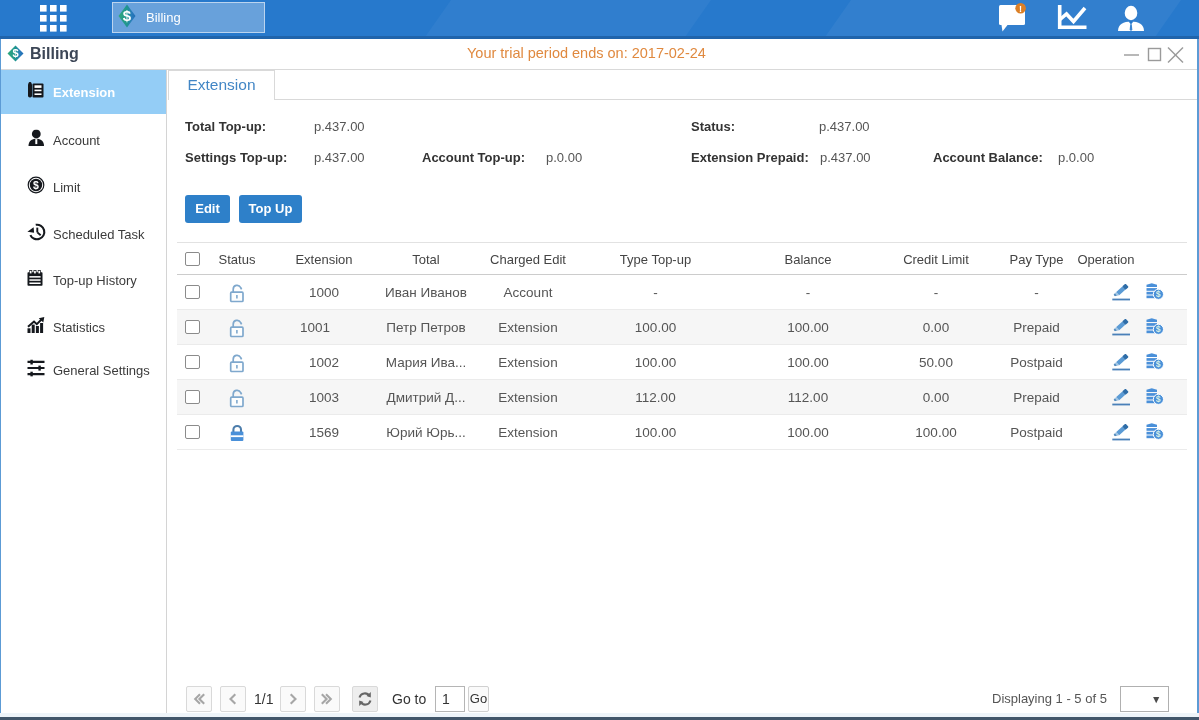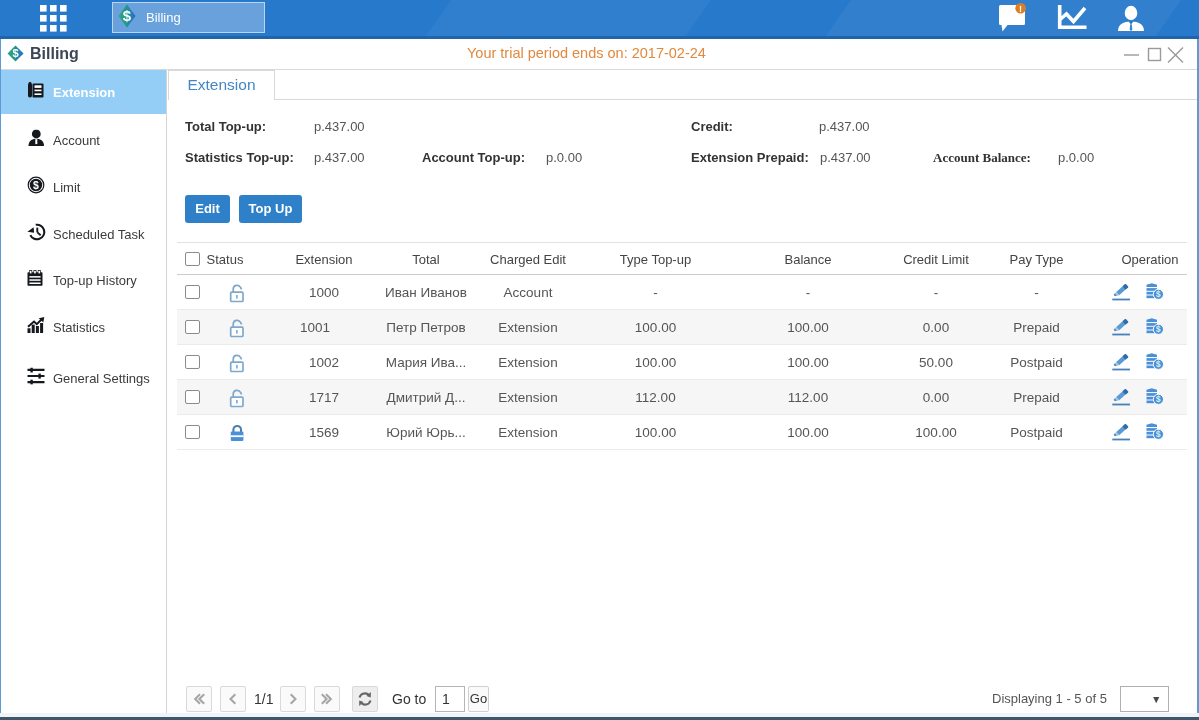--- a/index.html
+++ b/index.html
@@ -143,60 +143,60 @@
 <span class="navico"><svg width="18" height="16" viewBox="0 0 18 16">
 <rect x="0.5" y="11.3" width="3" height="4.7" fill="#15181d"></rect>
 <rect x="4.7" y="7.6" width="3" height="8.4" fill="#15181d"></rect>
 <rect x="8.9" y="9" width="3" height="7" fill="#15181d"></rect>
 <rect x="13.1" y="6" width="3" height="10" fill="#15181d"></rect>
 <polyline points="1,9.7 7,4.5 9.8,7.2 15,2" stroke="#15181d" stroke-width="2" fill="none"></polyline>
 <polygon points="11.8,1.2 17.3,0 16.3,5.6" fill="#15181d"></polygon>
 </svg></span>
 <span class="navtxt" style="">Statistics</span>
 </div>
-<div class="a nav" style="top:356px;">
+<div class="a nav" style="top:348px;">
 <span class="navico"><svg width="18" height="17" viewBox="0 0 18 17">
 <line x1="0.5" y1="2.4" x2="17.5" y2="2.4" stroke="#15181d" stroke-width="2.2"></line>
 <rect x="3.4" y="0" width="2.4" height="5" fill="#15181d"></rect>
 <line x1="0.5" y1="8.5" x2="17.5" y2="8.5" stroke="#15181d" stroke-width="2.2"></line>
 <rect x="11.4" y="6.1" width="2.4" height="5" fill="#15181d"></rect>
 <line x1="0.5" y1="14.6" x2="17.5" y2="14.6" stroke="#15181d" stroke-width="2.2"></line>
 <rect x="3.4" y="12.2" width="2.4" height="5" fill="#15181d"></rect>
 </svg></span>
 <span class="navtxt" style="">General Settings</span>
 </div>
 <div class="a" style="left:168px;top:70px;width:107px;height:30px;border:1px solid #d9d9d9;border-bottom:none;background:#fff;"></div>
 <div class="a" style="left:168px;top:70px;width:107px;height:29px;line-height:29px;text-align:center;font-size:15.5px;color:#4286c5;">Extension</div>
 <div class="a" style="left:275px;top:99px;width:922px;height:1px;background:#d9d9d9;"></div>
 <div class="a lbl" style="left:185px;top:119px;">Total Top-up:</div>
 <div class="a val" style="left:314px;top:119px;">p.437.00</div>
-<div class="a lbl" style="left:691px;top:119px;">Credit:</div>
+<div class="a lbl" style="left:691px;top:119px;">Status:</div>
 <div class="a val" style="left:819px;top:119px;">p.437.00</div>
-<div class="a lbl" style="left:185px;top:150px;">Statistics Top-up:</div>
+<div class="a lbl" style="left:185px;top:150px;">Settings Top-up:</div>
 <div class="a val" style="left:314px;top:150px;">p.437.00</div>
 <div class="a lbl" style="left:422px;top:150px;">Account Top-up:</div>
 <div class="a val" style="left:546px;top:150px;">p.0.00</div>
 <div class="a lbl" style="left:691px;top:150px;">Extension Prepaid:</div>
 <div class="a val" style="left:820px;top:150px;">p.437.00</div>
-<div class="a lbl" style="left:933px;top:150px;font-family:Liberation Serif, serif;">Account Balance:</div>
+<div class="a lbl" style="left:933px;top:150px;">Account Balance:</div>
 <div class="a val" style="left:1058px;top:150px;">p.0.00</div>
 <div class="a btn" style="left:185px;top:195px;width:45px;height:28px;">Edit</div>
 <div class="a btn" style="left:239px;top:195px;width:63px;height:28px;">Top Up</div>
 <div class="a" style="left:177px;top:242px;width:1010px;height:1px;background:#e2e2e2;"></div>
 <div class="a" style="left:177px;top:274px;width:1010px;height:1px;background:#cccccc;"></div>
 <div class="a" style="left:185px;top:252px;width:15px;height:14px;border:1px solid #8b8b8b;border-radius:2px;background:#fff;"></div>
-<div class="a hdr cc" style="left:225px;top:252px;">Status</div>
+<div class="a hdr cc" style="left:237px;top:252px;">Status</div>
 <div class="a hdr cc" style="left:324px;top:252px;">Extension</div>
 <div class="a hdr cc" style="left:426px;top:252px;">Total</div>
 <div class="a hdr cc" style="left:528px;top:252px;">Charged Edit</div>
 <div class="a hdr cc" style="left:655.5px;top:252px;">Type Top-up</div>
 <div class="a hdr cc" style="left:808px;top:252px;">Balance</div>
 <div class="a hdr cc" style="left:936px;top:252px;">Credit Limit</div>
 <div class="a hdr cc" style="left:1036.5px;top:252px;">Pay Type</div>
-<div class="a hdr cc" style="left:1150px;top:252px;">Operation</div>
+<div class="a hdr cc" style="left:1106px;top:252px;">Operation</div>
 <div class="a" style="left:177px;top:275px;width:1010px;height:34px;background:#fff;"></div>
 <div class="a" style="left:177px;top:309px;width:1010px;height:1px;background:#ebebeb;"></div>
 <div class="a" style="left:185px;top:285px;width:15px;height:14px;border:1px solid #8b8b8b;border-radius:2px;background:#fff;"></div>
 <div class="a" style="left:229px;top:284px;"><svg width="16" height="19" viewBox="0 0 16 19">
 <path d="M4.2,8.2 V5.3 A3.9 3.9 0 0 1 11.6,3.5 L12.6,5.3" fill="none" stroke="#7fa8cd" stroke-width="1.7"></path>
 <rect x="1.7" y="8.2" width="12.3" height="9.3" rx="1" fill="#fdfefe" stroke="#7fa8cd" stroke-width="1.7"></rect>
 <line x1="7.9" y1="11" x2="7.9" y2="14.6" stroke="#7fa8cd" stroke-width="1.6"></line>
 </svg></div>
 <div class="a cell cc" style="left:324px;top:285px;">1000</div>
 <div class="a cell cc" style="left:426px;top:285px;">Иван Иванов</div>
@@ -293,21 +293,21 @@
 <text x="12.4" y="14.4" font-size="8.5" font-weight="bold" fill="#d8f2e6" text-anchor="middle" font-family="Liberation Sans">$</text>
 </svg></div>
 <div class="a" style="left:177px;top:380px;width:1010px;height:34px;background:#f6f6f6;"></div>
 <div class="a" style="left:177px;top:414px;width:1010px;height:1px;background:#ebebeb;"></div>
 <div class="a" style="left:185px;top:390px;width:15px;height:14px;border:1px solid #8b8b8b;border-radius:2px;background:#fff;"></div>
 <div class="a" style="left:229px;top:389px;"><svg width="16" height="19" viewBox="0 0 16 19">
 <path d="M4.2,8.2 V5.3 A3.9 3.9 0 0 1 11.6,3.5 L12.6,5.3" fill="none" stroke="#7fa8cd" stroke-width="1.7"></path>
 <rect x="1.7" y="8.2" width="12.3" height="9.3" rx="1" fill="#fdfefe" stroke="#7fa8cd" stroke-width="1.7"></rect>
 <line x1="7.9" y1="11" x2="7.9" y2="14.6" stroke="#7fa8cd" stroke-width="1.6"></line>
 </svg></div>
-<div class="a cell cc" style="left:324px;top:390px;">1717</div>
+<div class="a cell cc" style="left:324px;top:390px;">1003</div>
 <div class="a cell cc" style="left:426px;top:390px;">Дмитрий Д...</div>
 <div class="a cell cc" style="left:528px;top:390px;">Extension</div>
 <div class="a cell cc" style="left:655.5px;top:390px;">112.00</div>
 <div class="a cell cc" style="left:808px;top:390px;">112.00</div>
 <div class="a cell cc" style="left:936px;top:390px;">0.00</div>
 <div class="a cell cc" style="left:1036.5px;top:390px;">Prepaid</div>
 <div class="a" style="left:1111px;top:389px;"><svg width="20" height="18" viewBox="0 0 20 18">
 <rect x="1.3" y="14.6" width="17.7" height="1.8" fill="#4a80b8"></rect>
 <g transform="rotate(-42 10 6.5)">
 <polygon points="1.6,4.5 5.4,4.5 5.4,8.9 1.6,6.7" fill="#9ec4e4"></polygon>

